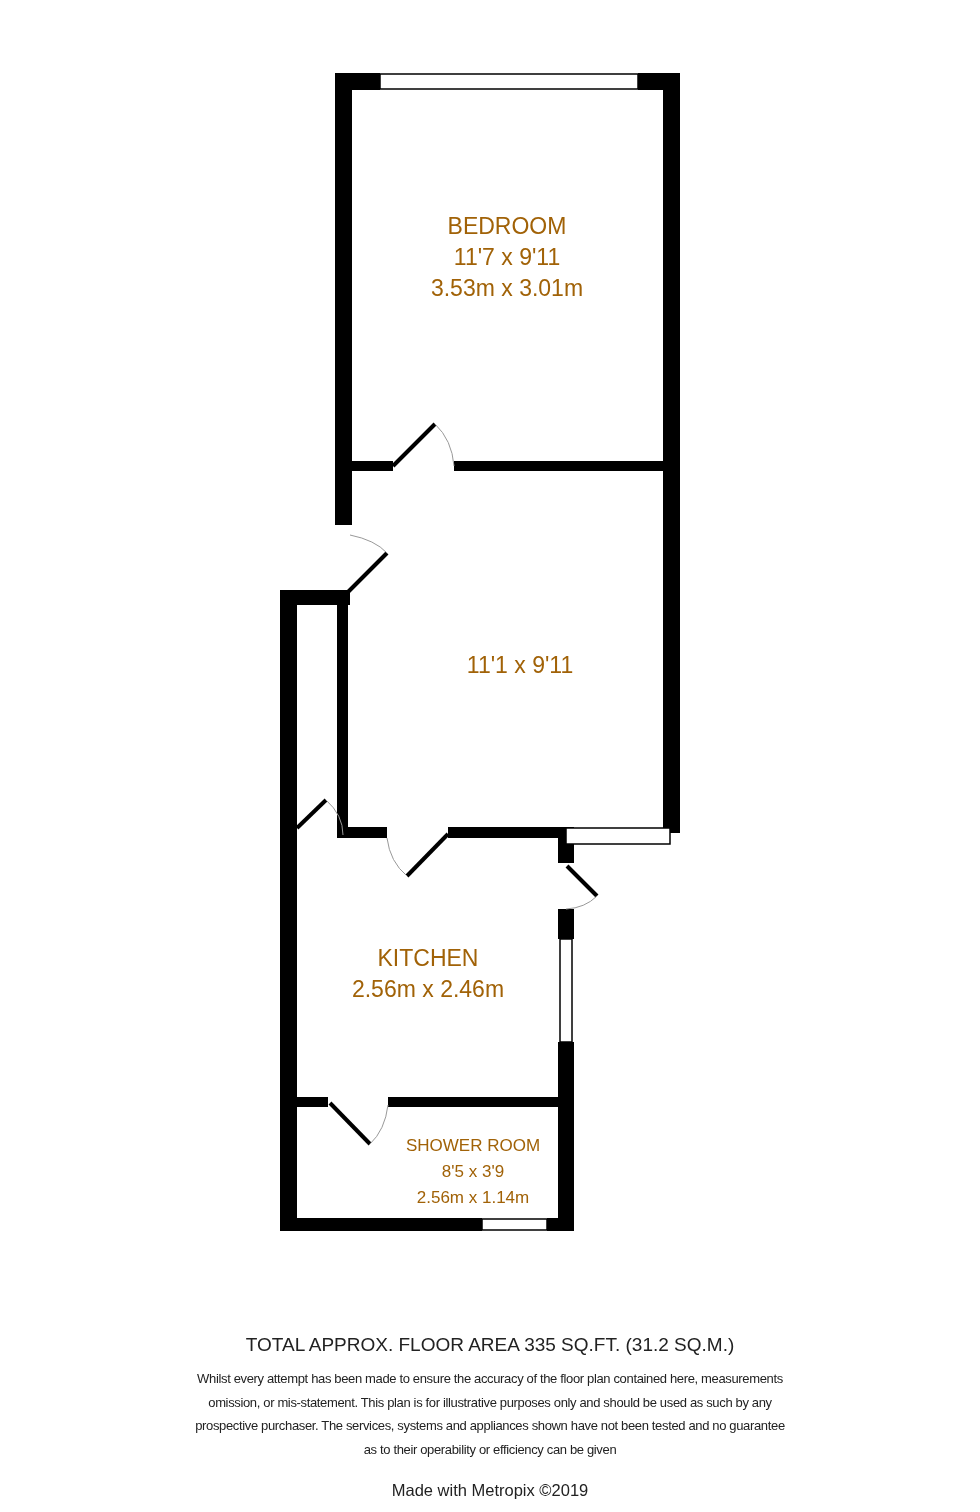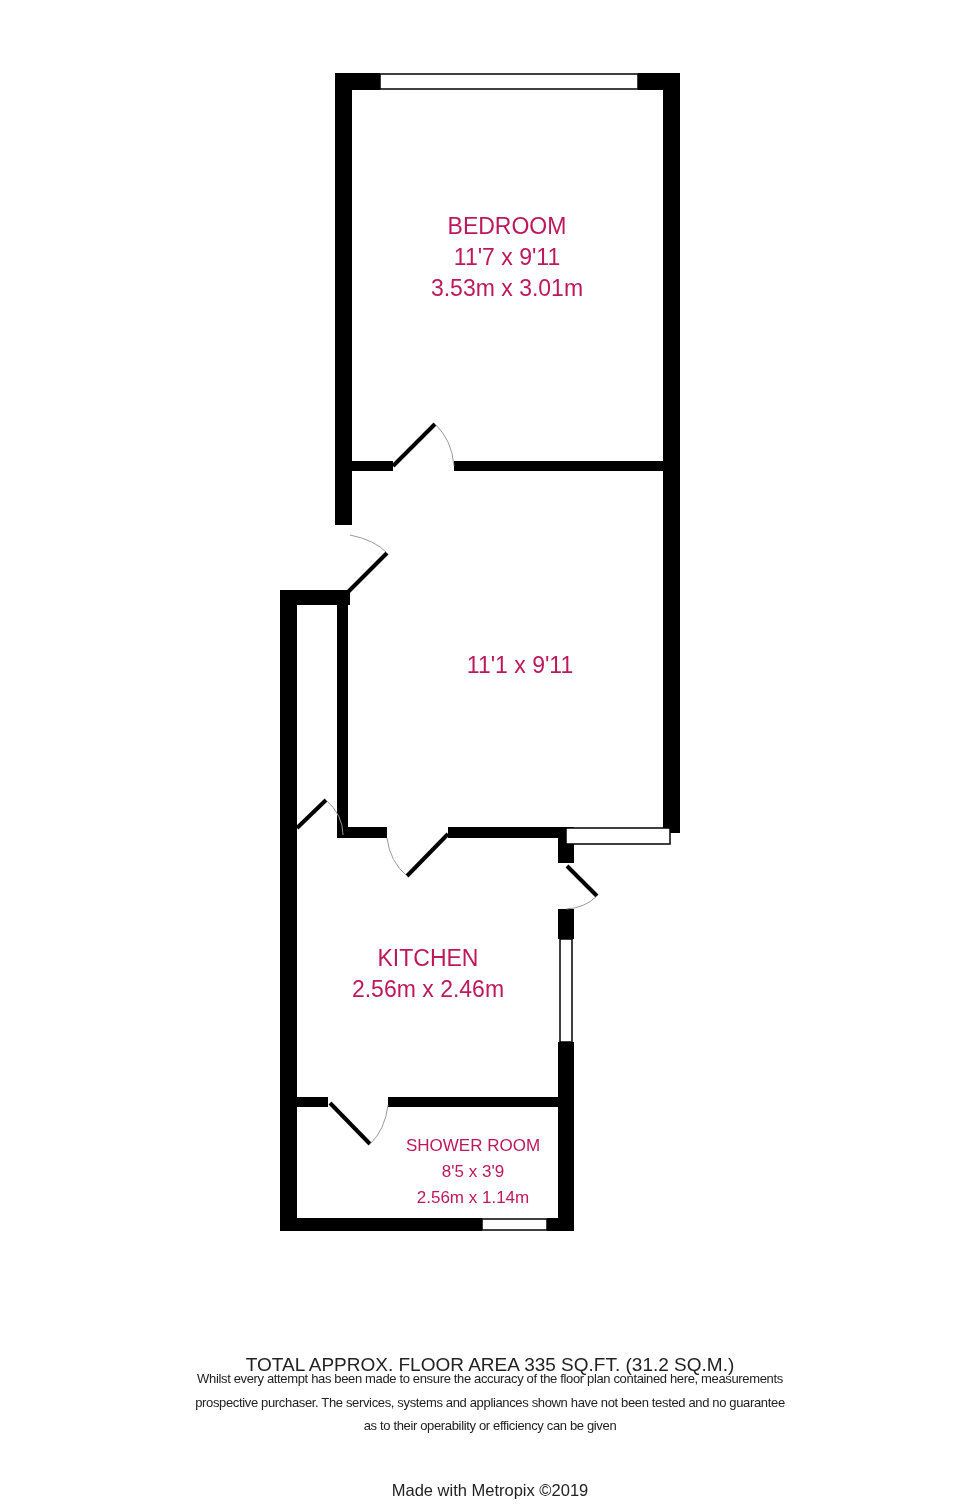--- a/index.html
+++ b/index.html
@@ -1,23 +1,23 @@
 <!DOCTYPE html>
 <html><head>
 <meta charset="utf-8">
 <style>
   html, body { margin:0; padding:0; background:#ffffff; }
   body { width:980px; height:1512px; position:relative; overflow:hidden; font-family:"Liberation Sans", sans-serif; }
   #plan { position:absolute; left:0; top:0; width:980px; height:1330px; }
-  .room-label { position:absolute; text-align:center; color:#be185d; }
+  .room-label { position:absolute; text-align:center; color:#a16207; }
   .room-label .name, .room-label .dim { display:block; }
   .big { font-size:23px; line-height:31px; }
   .small { font-size:17px; line-height:26px; }
   .footer { position:absolute; left:0; width:980px; text-align:center; color:#222; font-family:"Liberation Sans", sans-serif; }
-  .total { top:1334px; font-size:19px;margin-top:20px; }
+  .total { top:1334px; font-size:19px; }
   .disclaimer { top:1367px; font-size:13px; line-height:23.5px; letter-spacing:-0.35px; }
   .made { top:1481px; font-size:16.5px; }
 </style>
 </head>
 <body>
 
 <svg id="plan" viewBox="0 0 980 1330" xmlns="http://www.w3.org/2000/svg">
   <g fill="#000">
 
     <rect x="335" y="73" width="45" height="17"></rect>
@@ -87,16 +87,17 @@
 
 <div class="room-label small" style="left:382px; top:1133px; width:182px;">
   <span class="name">SHOWER ROOM</span>
   <span class="dim">8'5 x 3'9</span>
   <span class="dim">2.56m x 1.14m</span>
 </div>
 
 <div class="footer total">TOTAL APPROX. FLOOR AREA 335 SQ.FT. (31.2 SQ.M.)</div>
 <div class="footer disclaimer">
   <div>Whilst every attempt has been made to ensure the accuracy of the floor plan contained here, measurements</div>
+  <div>omission, or mis-statement. This plan is for illustrative purposes only and should be used as such by any</div>
   <div>prospective purchaser. The services, systems and appliances shown have not been tested and no guarantee</div>
   <div>as to their operability or efficiency can be given</div>
 </div>
 <div class="footer made">Made with Metropix ©2019</div>
 
 </body></html>

